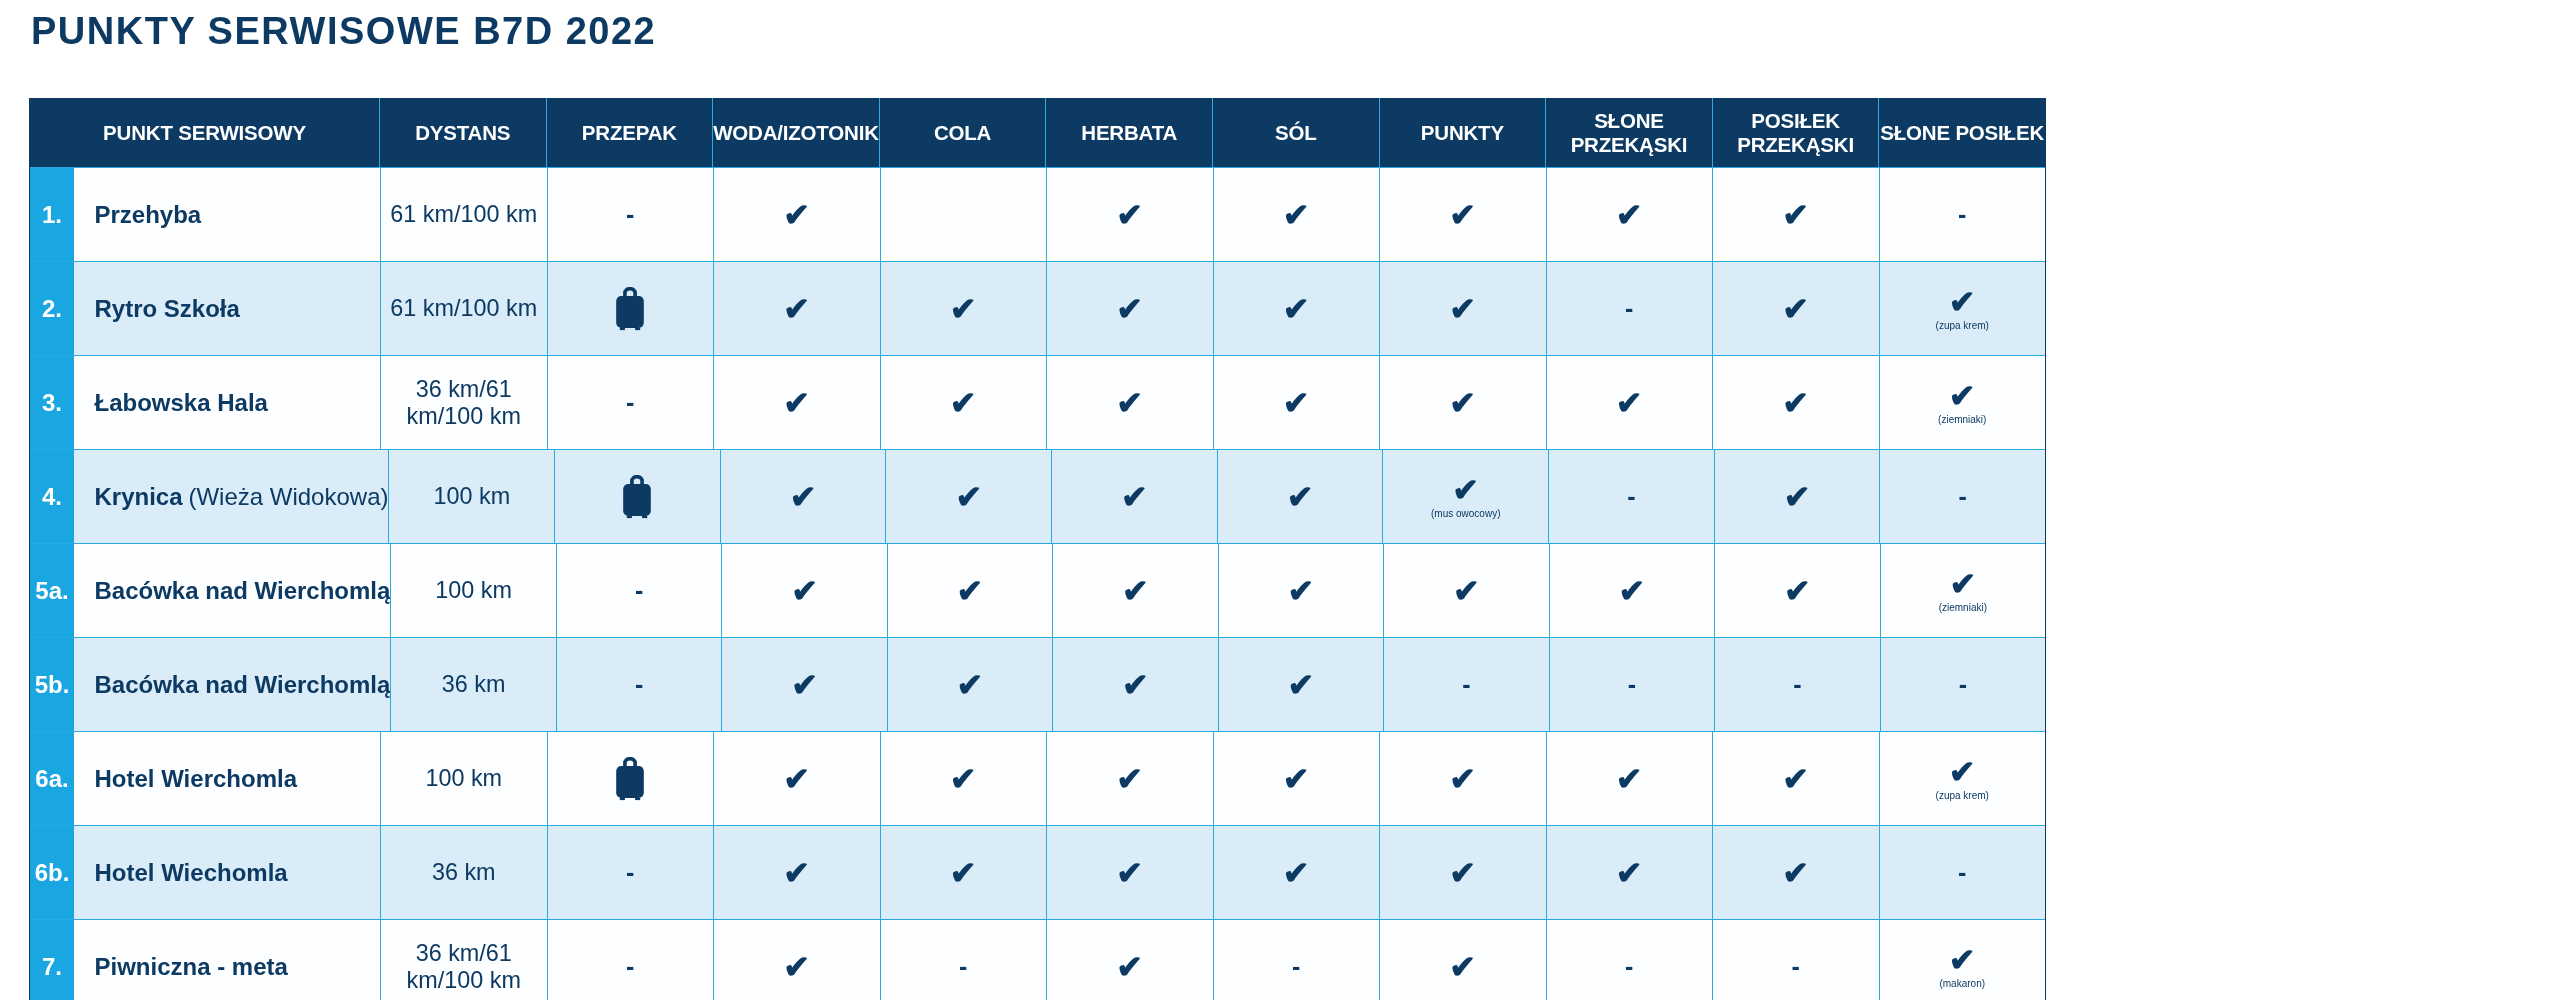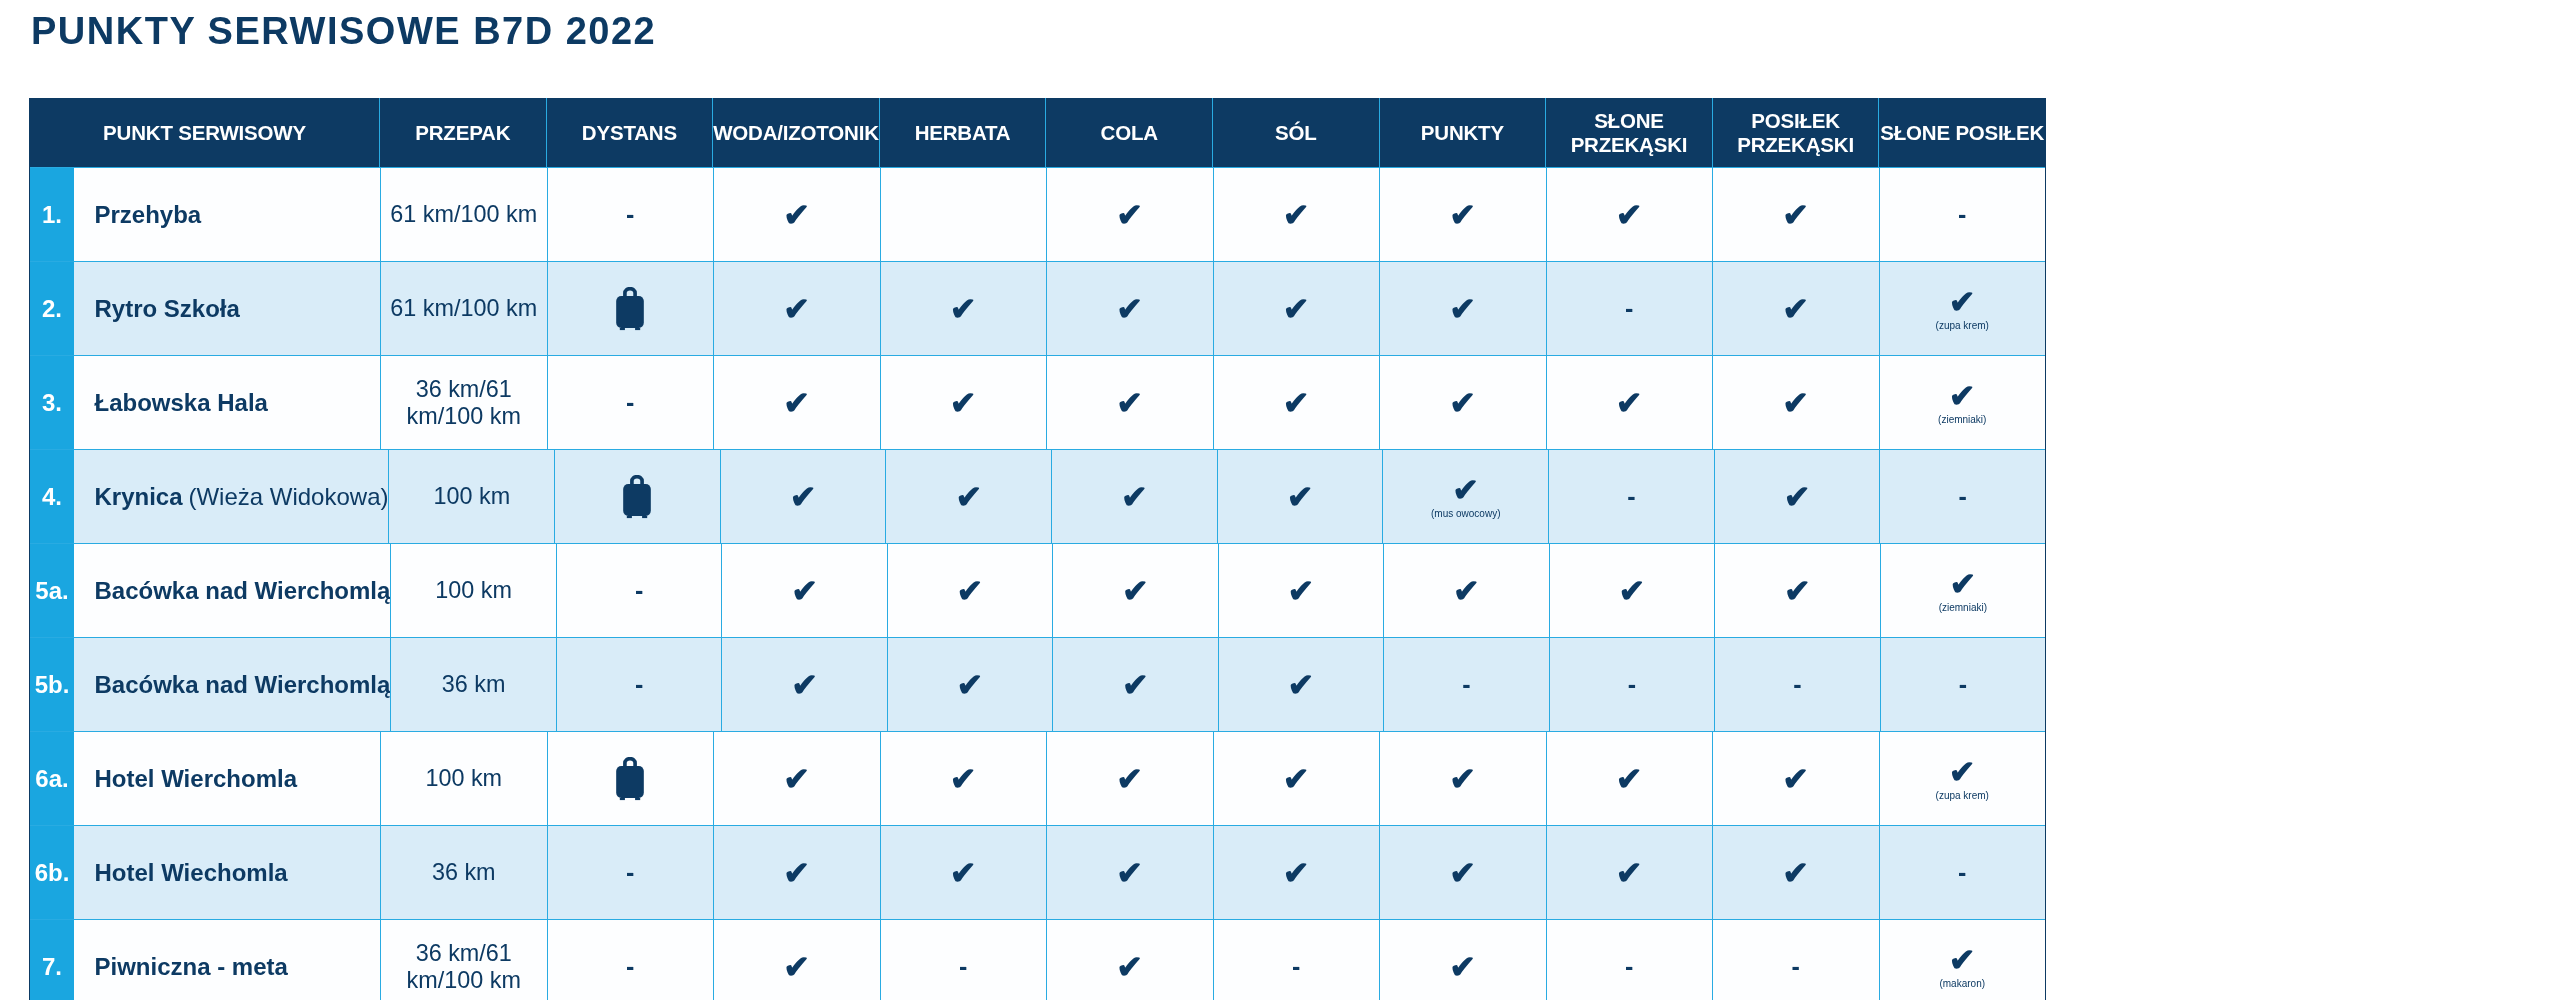--- a/index.html
+++ b/index.html
@@ -40,25 +40,25 @@
   .bag{display:flex;align-items:center;justify-content:center;}
 </style>
 </head>
 <body>
 
 <div class="page">
   <div class="title">PUNKTY SERWISOWE B7D 2022</div>
   <div class="table">
     <div class="hrow" id="hrow">
         <div class="hcell name">PUNKT SERWISOWY</div>
+        <div class="hcell">DYSTANS</div>
         <div class="hcell">PRZEPAK</div>
-        <div class="hcell">DYSTANS</div>
         <div class="hcell">WODA/IZOTONIK</div>
+        <div class="hcell">COLA</div>
         <div class="hcell">HERBATA</div>
-        <div class="hcell">COLA</div>
         <div class="hcell">SÓL</div>
         <div class="hcell">PUNKTY</div>
         <div class="hcell">SŁONE PRZEKĄSKI</div>
         <div class="hcell">POSIŁEK PRZEKĄSKI</div>
         <div class="hcell">SŁONE POSIŁEK</div>
       </div>
     <div id="tbody">
         <div class="row">
           <div class="numcell">1.</div>
           <div class="namecell">

